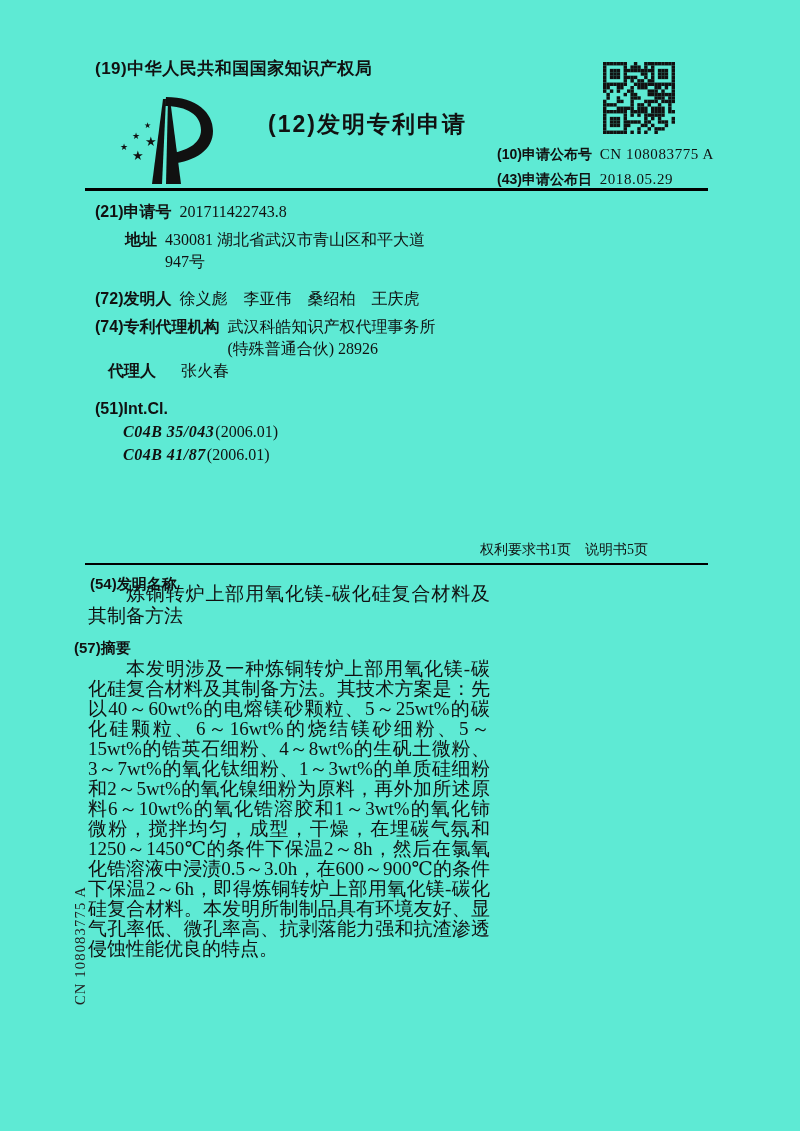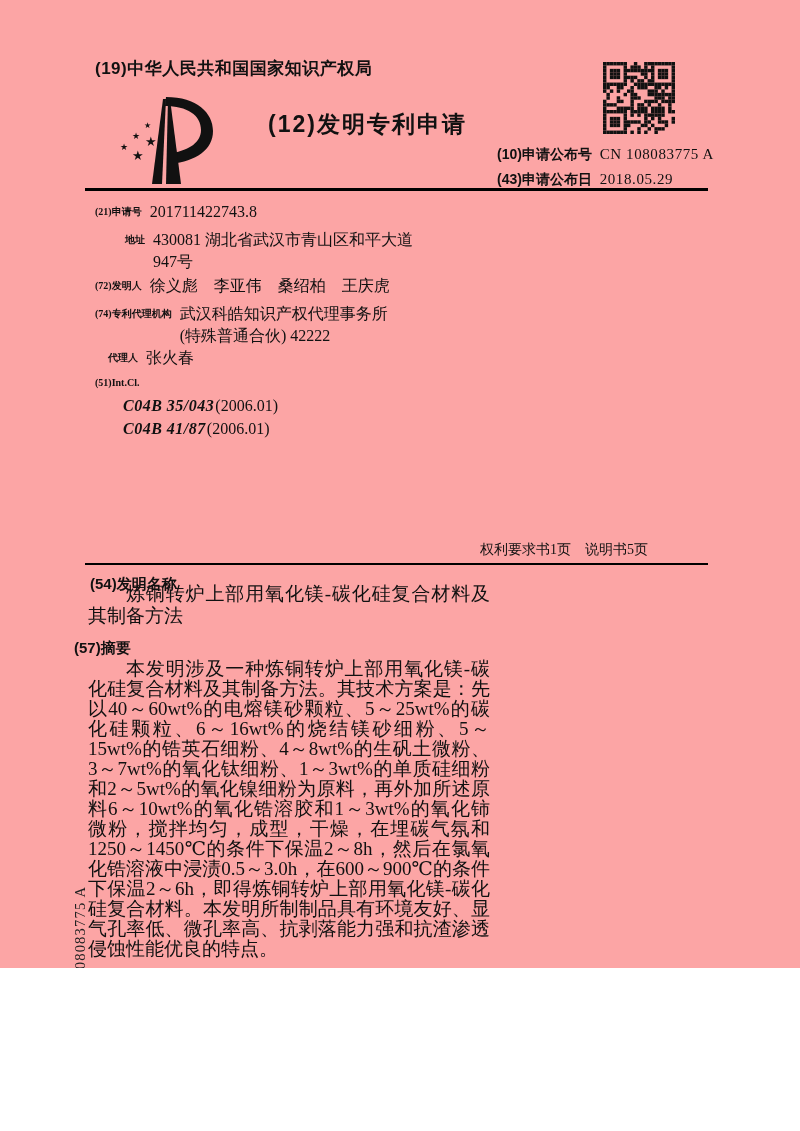--- a/index.html
+++ b/index.html
@@ -1,17 +1,17 @@
 <!DOCTYPE html>
 <html><head>
 <meta charset="utf-8">
 <style>
   html,body { margin:0; padding:0; background:#ffffff; }
   .page {
-    position:relative; width:800px; height:968px; background:#fca5a5;
+    position:relative; width:800px; height:1131px; background:#5eead4;
     color:#111; font-family:"Liberation Serif","DejaVu Serif",serif;
     overflow:hidden;
   }
   .hei { font-family:"Liberation Sans","DejaVu Sans",sans-serif; font-weight:700; }
   .abs { position:absolute; }
 
   .office { left:95px; top:57px; font-size:17px; letter-spacing:0.5px; }
   .qr { left:603px; top:62px; width:72px; height:72px; }
   .logo { left:108px; top:92px; width:122px; height:98px; }
   .doctype { left:268px; top:109px; font-size:23px; letter-spacing:2px; }
@@ -20,25 +20,25 @@
   .publine .lbl { font-size:14px; }
   .publine .val { letter-spacing:0.6px; margin-left:4px; }
   .pubno { top:146px; }
   .pubdate { top:171px;text-align:center; }
 
   .rule1 { left:85px; top:188px; width:623px; height:3px; background:#000; }
   .rule2 { left:85px; top:563px; width:623px; height:2px; background:#000; }
 
   .bib { left:95px; top:201px; width:356px; font-size:16px; line-height:22px; }
   .bib .row { display:flex; align-items:flex-start; }
-  .bib .lbl { font-size:10px; white-space:nowrap; margin-right:8px;
-              font-family:Liberation Serif, serif; font-weight:700; }
+  .bib .lbl { font-size:16px; white-space:nowrap; margin-right:8px;
+              font-family:Liberation Sans, sans-serif; font-weight:700; }
   .bib .val { flex:0 1 auto; }
-  .mb6 { margin-bottom:6px; } .mb4 { margin-bottom:2px; }
-  .mb3 { margin-bottom:3px; } .mb0 { margin-bottom:0; }
+  .mb6 { margin-bottom:6px; } .mb4 { margin-bottom:15px; }
+  .mb3 { margin-bottom:16px;gap:17px; } .mb0 { margin-bottom:0; }
   .sub-addr { margin-left:30px; }
   .sub-addr .val { width:272px; }
   .sub-agent { margin-left:13px; }
   .agency-val { width:228px; }
   .intcl-item { margin-left:28px; line-height:23px; }
   .intcl-code { font-style:italic; font-weight:700; letter-spacing:0.5px; }
   .intcl-year { margin-left:1px;text-align:right; }
 
   .pages-note { left:480px; top:541px; font-size:14px; white-space:nowrap; }
 
@@ -361,21 +361,21 @@
       <span class="val">430081 湖北省武汉市青山区和平大道947号</span>
     </div>
 
     <div class="row mb6">
       <span class="lbl">(72)发明人</span>
       <span class="val">徐义彪　李亚伟　桑绍柏　王庆虎</span>
     </div>
 
     <div class="row mb0">
       <span class="lbl">(74)专利代理机构</span>
-      <span class="val agency-val">武汉科皓知识产权代理事务所(特殊普通合伙) 42222</span>
+      <span class="val agency-val">武汉科皓知识产权代理事务所(特殊普通合伙) 28926</span>
     </div>
 
     <div class="row sub-agent mb3">
       <span class="lbl">代理人</span>
       <span class="val">张火春</span>
     </div>
 
     <div class="row mb0">
       <span class="lbl">(51)Int.Cl.</span>
     </div>

